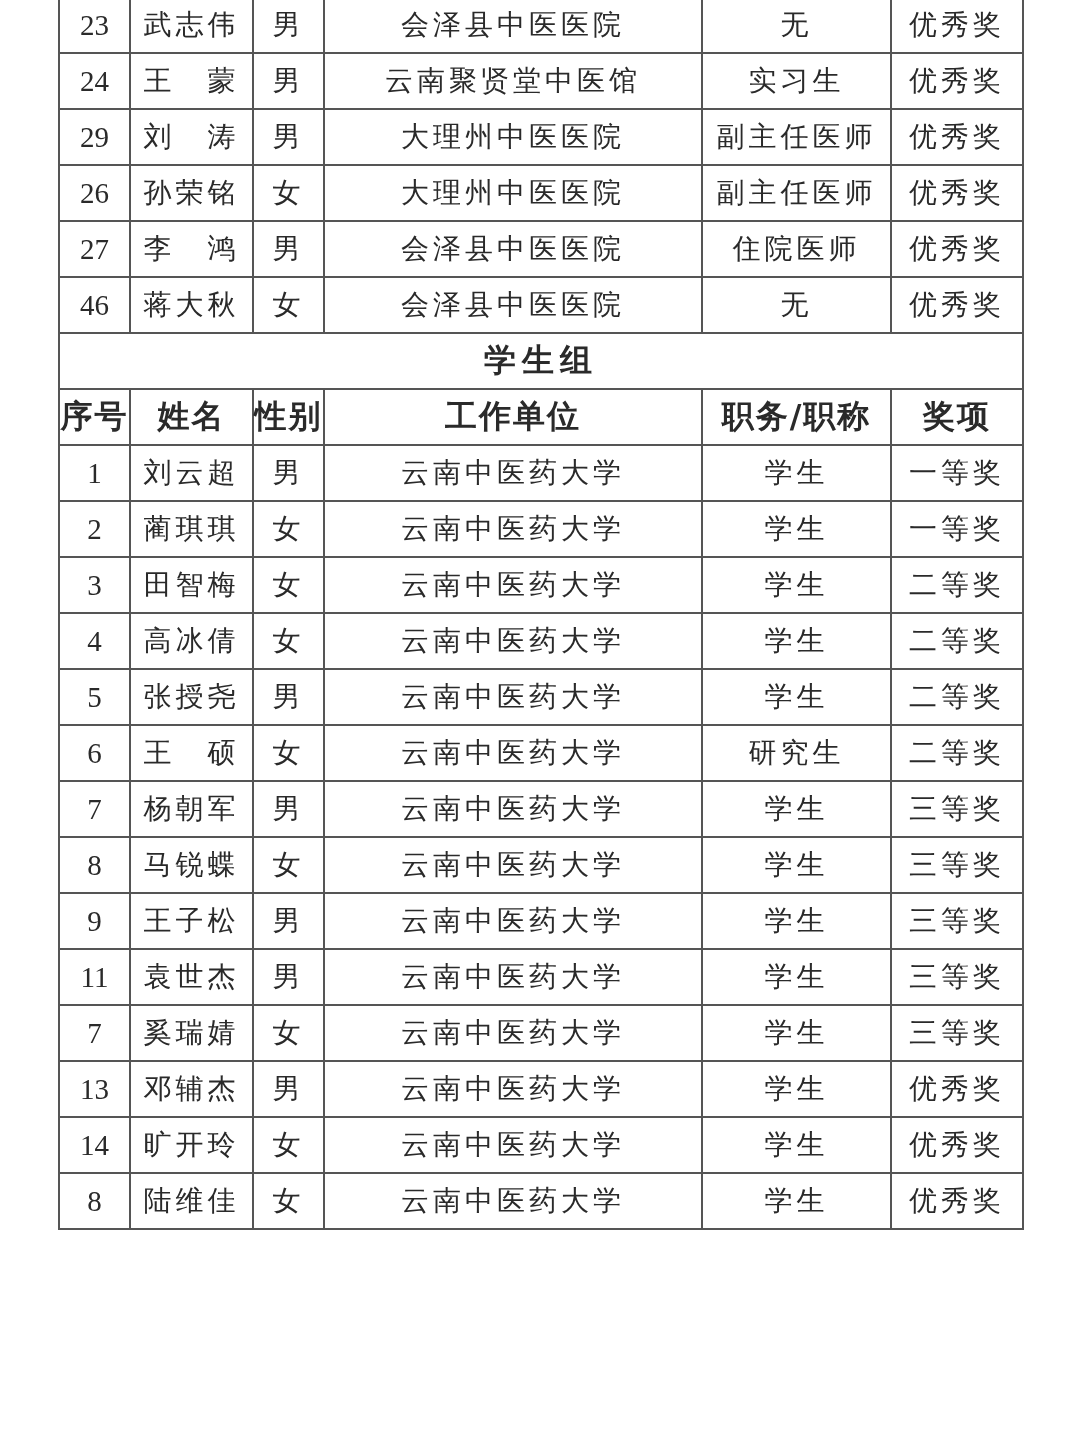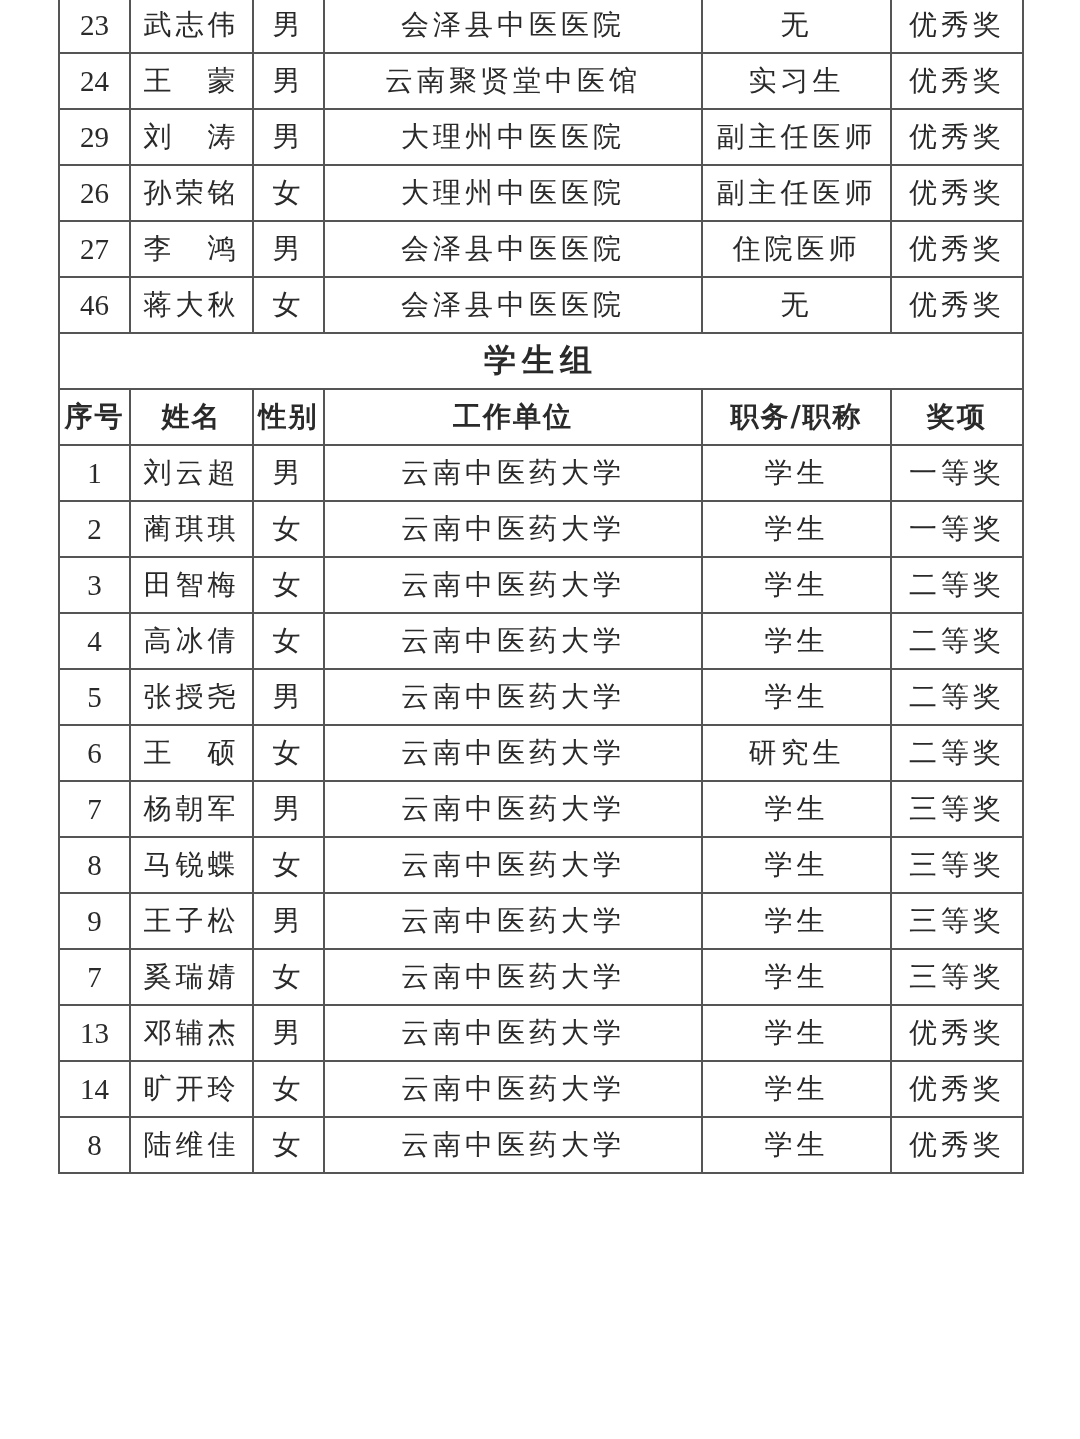--- a/index.html
+++ b/index.html
@@ -5,21 +5,21 @@
   html, body { margin: 0; padding: 0; background: #ffffff; }
   body { width: 1080px; height: 1439px; overflow: hidden; position: relative;
          font-family: "DejaVu Serif", "Liberation Serif", serif; color: #2a2a2a; }
   .sheet { position: absolute; left: 58px; top: -4px; width: 964px; }
   table { border-collapse: collapse; width: 964px; table-layout: fixed; }
   td, th { border: 2px solid #555; text-align: center; vertical-align: middle;
            height: 54px; padding: 0; font-size: 28px; font-weight: normal; letter-spacing: 4px; white-space: nowrap; }
   td.num { font-family: "Liberation Serif", "DejaVu Serif", serif; font-size: 29px; letter-spacing: 0; }
   td.name { letter-spacing: 4px; }
   .section td { font-weight: bold; font-size: 32px; letter-spacing: 6px; font-family: "DejaVu Sans", sans-serif; border-radius: 22px; }
-  .hdr th { font-weight: bold; font-size: 28px; font-family: "DejaVu Sans", sans-serif; letter-spacing: 2px; }
+  .hdr th { font-weight: bold; font-size: 32px; font-family: "DejaVu Sans", sans-serif; letter-spacing: 2px; }
   col.c1 { width: 71px; } col.c2 { width: 123px; } col.c3 { width: 71px; }
   col.c4 { width: 378px; } col.c5 { width: 189px; } col.c6 { width: 132px; }
 </style>
 </head>
 <body>
 
 <div class="sheet">
   <table>
     <colgroup>
         <col class="c1">
@@ -159,20 +159,28 @@
         </tr>
         <tr>
           <td class="num">9</td>
           <td class="name">王子松</td>
           <td>男</td>
           <td>云南中医药大学</td>
           <td>学生</td>
           <td>三等奖</td>
         </tr>
         <tr>
+          <td class="num">11</td>
+          <td class="name">袁世杰</td>
+          <td>男</td>
+          <td>云南中医药大学</td>
+          <td>学生</td>
+          <td>三等奖</td>
+        </tr>
+        <tr>
           <td class="num">7</td>
           <td class="name">奚瑞婧</td>
           <td>女</td>
           <td>云南中医药大学</td>
           <td>学生</td>
           <td>三等奖</td>
         </tr>
         <tr>
           <td class="num">13</td>
           <td class="name">邓辅杰</td>

